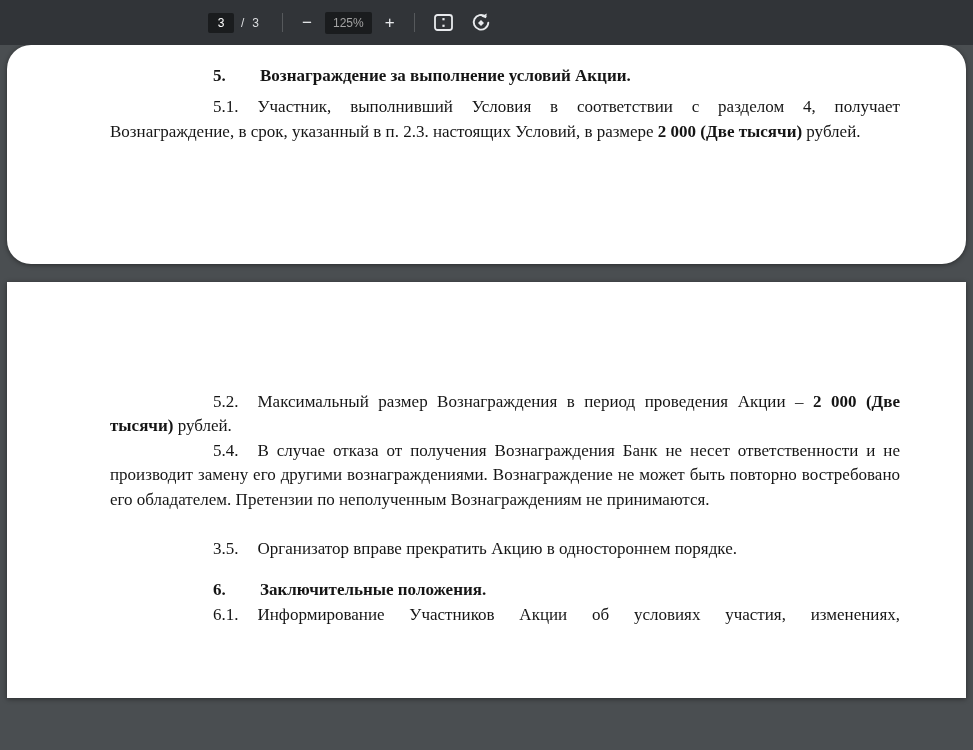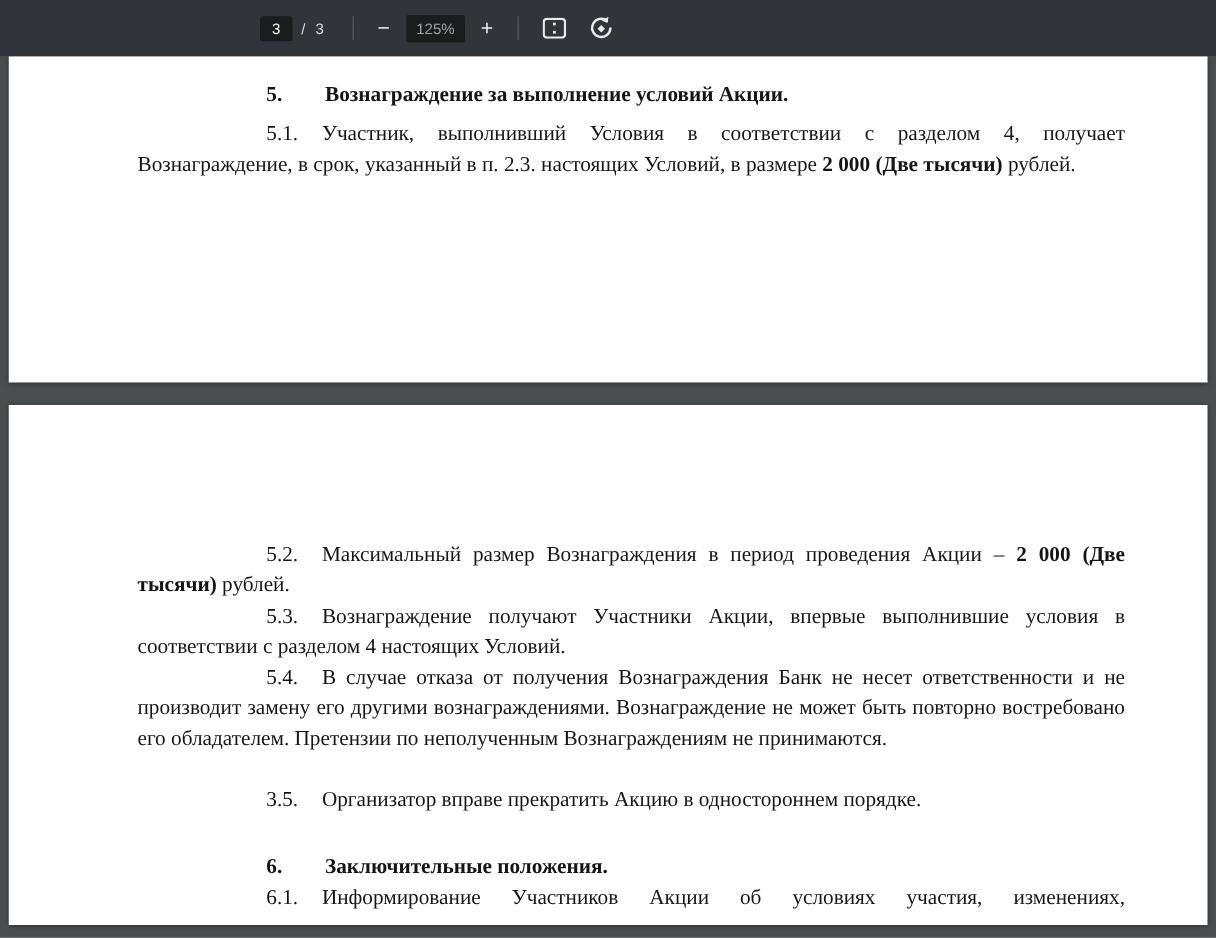--- a/index.html
+++ b/index.html
@@ -20,32 +20,32 @@
               font-size: 17px; line-height: 1; padding: 4px 6px; display: flex;
               align-items: center; justify-content: center;
               font-family: "Liberation Sans", sans-serif; }
   .zoom-box { background: #1a1c1e; color: #a3a3a3; font-size: 12px; padding: 4px 8px;
               border-radius: 2px; margin: 0 7px; min-width: 44px; text-align: center; }
   .icon-btn svg { display: block; }
 
   
   .viewer { height: 705px; padding: 0 7px; background: #4a4e51; overflow: hidden; }
   .page { width: 959px; background: #ffffff; box-shadow: 0 1px 5px rgba(0,0,0,0.45); }
-  .page-1 { height: 261px; margin-bottom: 18px; }
+  .page-1 { height: 219px; margin-bottom: 18px; border-radius: 24px; }
   .page-2 { height: 416px; }
 
   
   .doc { font-family: "Liberation Serif", serif; font-size: 17px; line-height: 24.4px;
          color: #151515; text-align: justify; padding-left: 103px; padding-right: 66px; }
   .page-1 .doc { padding-top: 19px; }
   .page-2 .doc { padding-top: 108px; }
   .doc p, .doc h3 { text-indent: 103px; font-size: 17px; }
   .doc h3 { font-weight: bold; }
   .h5 { margin-bottom: 7px; }
-  .h6 { margin-top: 29px; }
+  .h6 { margin-top: 17px; }
   .h-num { display: inline-block; width: 47px; text-indent: 0; }
   .p-num { display: inline-block; padding-right: 19px; text-indent: 0; }
   .spread { text-align-last: justify; }
   .min2 { min-height: 49px; } .min4 { min-height: 98px; }
   b { font-weight: bold; }
 </style>
 </head>
 <body>
 
 <div class="toolbar">
@@ -90,21 +90,20 @@
   <div class="page page-1">
     <div class="doc">
       <h3 class="h5"><span class="h-num">5.</span><span>Вознаграждение за выполнение условий Акции.</span></h3>
       <p><span class="p-num">5.1.</span><span>Участник, выполнивший Условия в соответствии с разделом 4, получает Вознаграждение, в срок, указанный в п. 2.3. настоящих Условий, в размере </span><b>2 000 (Две тысячи)</b><span> рублей.</span></p>
     </div>
   </div>
 
   <div class="page page-2">
     <div class="doc">
       <p class="min2"><span class="p-num">5.2.</span><span>Максимальный размер Вознаграждения в период проведения Акции – </span><b>2 000 (Две тысячи)</b><span> рублей.</span></p>
-      <p class="min2"><span class="p-num">5.3.</span><span>Вознаграждение получают Участники Акции, впервые выполнившие условия в соответствии с разделом 4 настоящих Условий.</span></p>
       <p class="min4"><span class="p-num">5.4.</span><span>В случае отказа от получения Вознаграждения Банк не несет ответственности и не производит замену его другими вознаграждениями. Вознаграждение не может быть повторно востребовано его обладателем. Претензии по неполученным Вознаграждениям не принимаются.</span></p>
       <p><span class="p-num">3.5.</span><span>Организатор вправе прекратить Акцию в одностороннем порядке.</span></p>
       <h3 class="h6"><span class="h-num">6.</span><span>Заключительные положения.</span></h3>
       <p class="spread"><span class="p-num">6.1.</span><span>Информирование Участников Акции об условиях участия, изменениях,</span></p>
     </div>
   </div>
 
 </div>
 
 </body></html>

